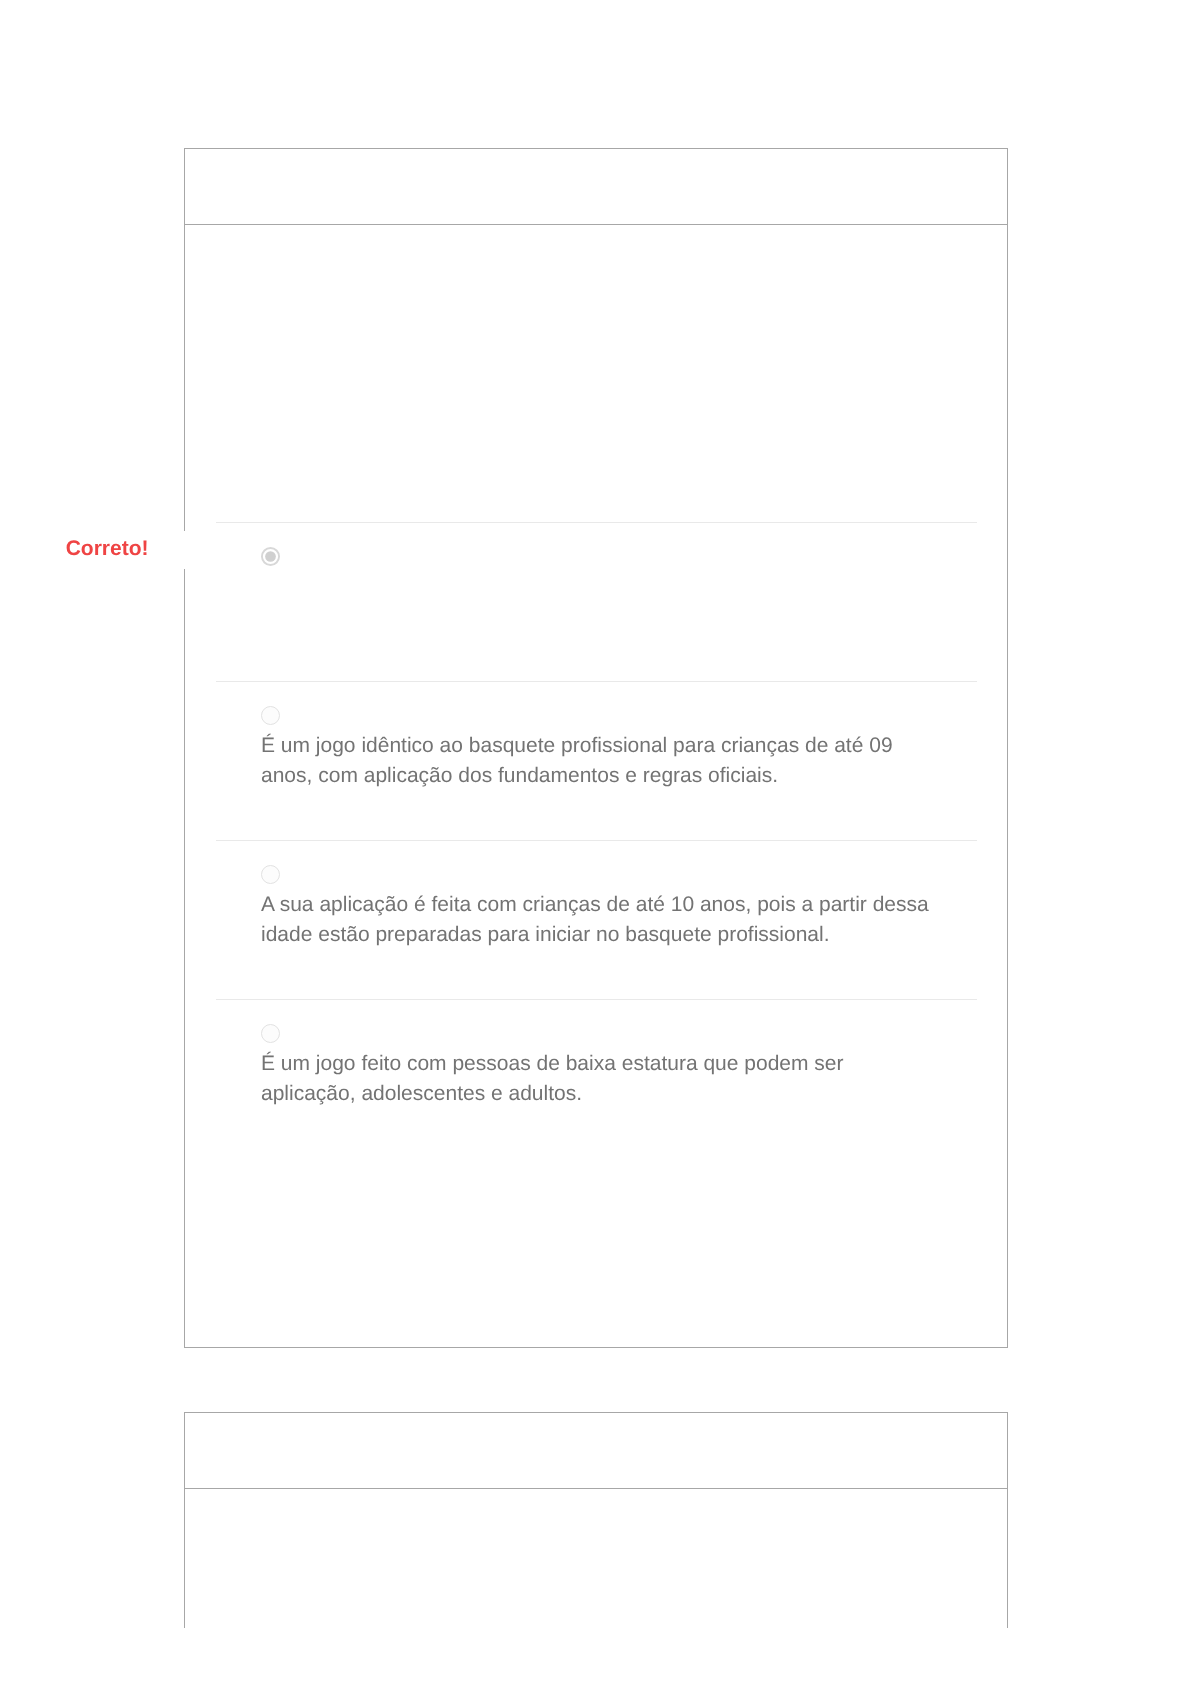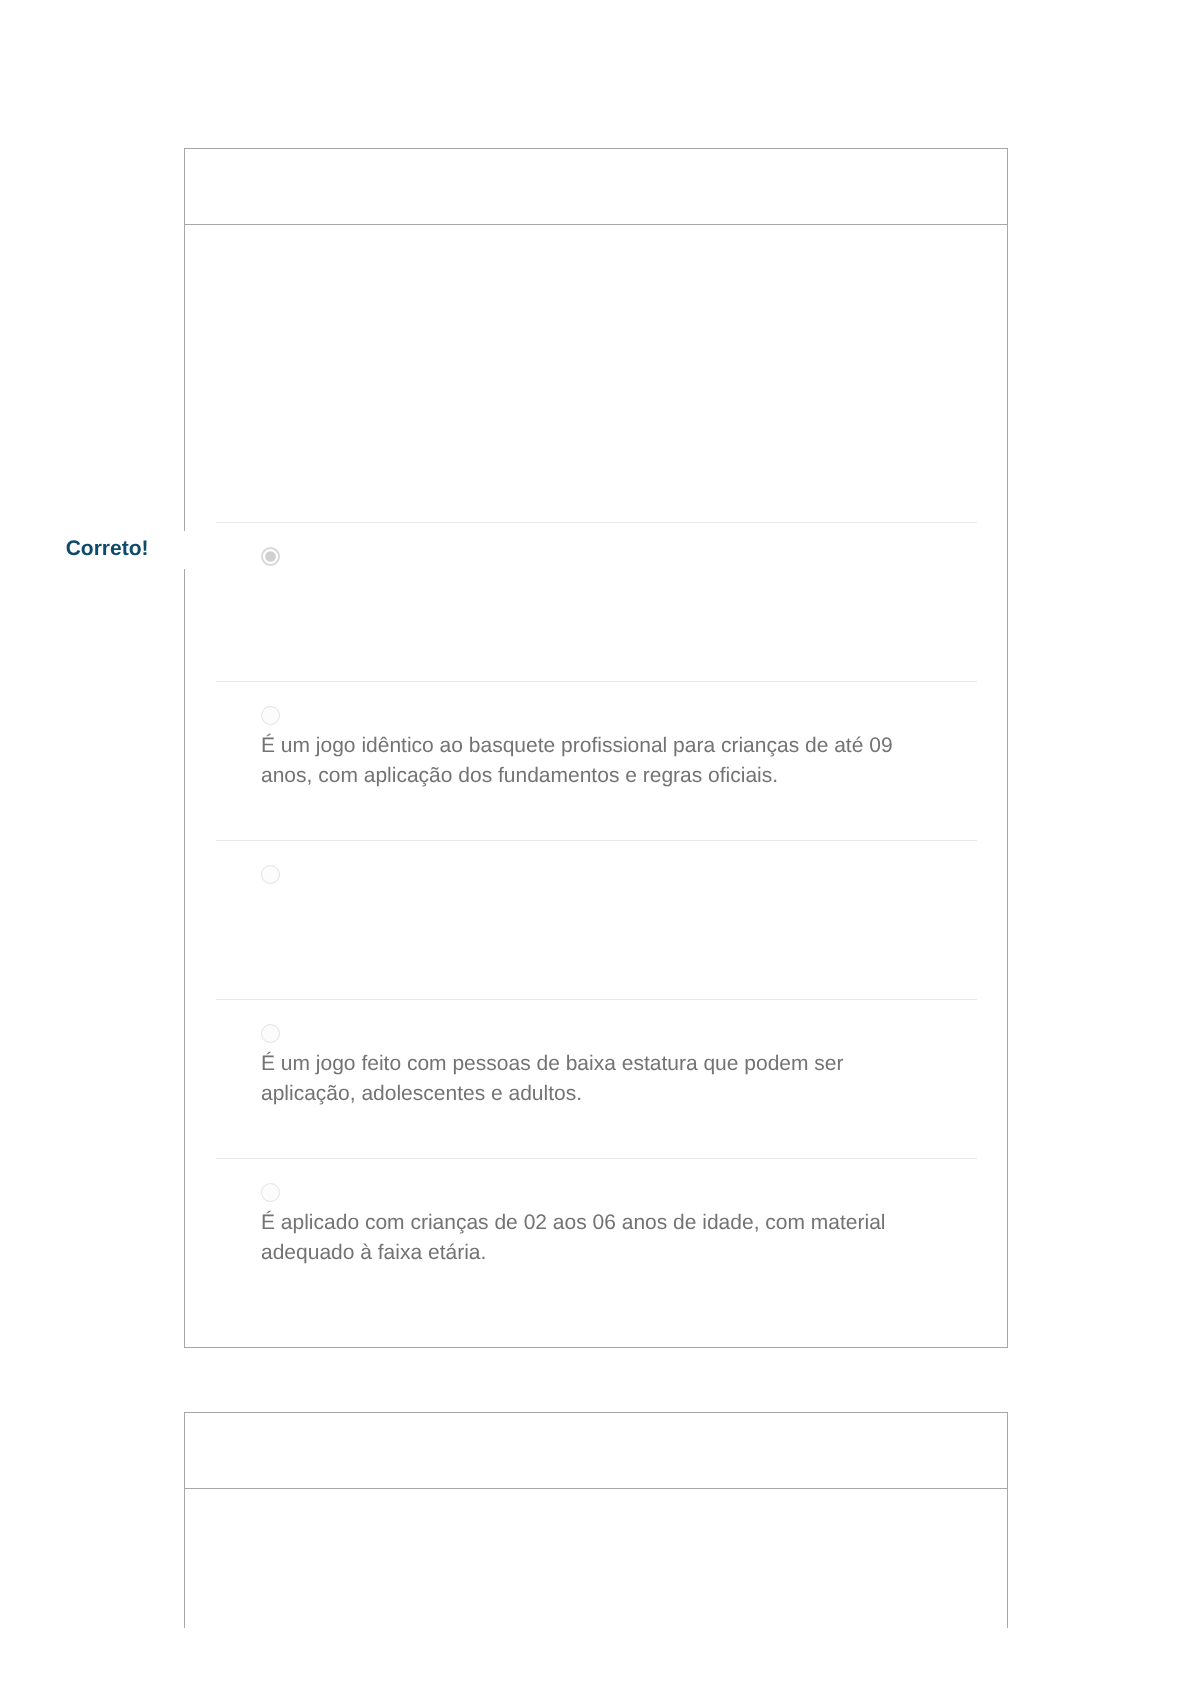--- a/index.html
+++ b/index.html
@@ -48,38 +48,35 @@
           <div class="atext"></div>
         </div>
 
         <div class="ans">
           <span class="radio"></span>
           <div class="atext">É um jogo idêntico ao basquete profissional para crianças de até 09 anos, com aplicação dos fundamentos e regras oficiais.</div>
         </div>
 
         <div class="ans">
           <span class="radio"></span>
+          <div class="atext">A sua aplicação é feita com crianças de até 10 anos, pois a partir dessa idade estão preparadas para iniciar no basquete profissional.</div>
         </div>
 
         <div class="ans">
           <span class="radio"></span>
           <div class="atext">É um jogo feito com pessoas de baixa estatura que podem ser aplicação, adolescentes e adultos.</div>
         </div>
 
-        <div class="ans">
-          <span class="radio"></span>
-          <div class="atext">É aplicado com crianças de 02 aos 06 anos de idade, com material adequado à faixa etária.</div>
-        </div>
 
       </div>
     </div>
   </div>
 
   <div class="corrwrap">
-    <span class="corr" style="color: #0c4a6e;">Correto!</span>
+    <span class="corr" style="color: #ef4444;">Correto!</span>
   </div>
 
   <div class="qbox q2">
     <div class="qhdr"></div>
     <div class="qbody"></div>
   </div>
 
 </div>
 
 </body></html>

